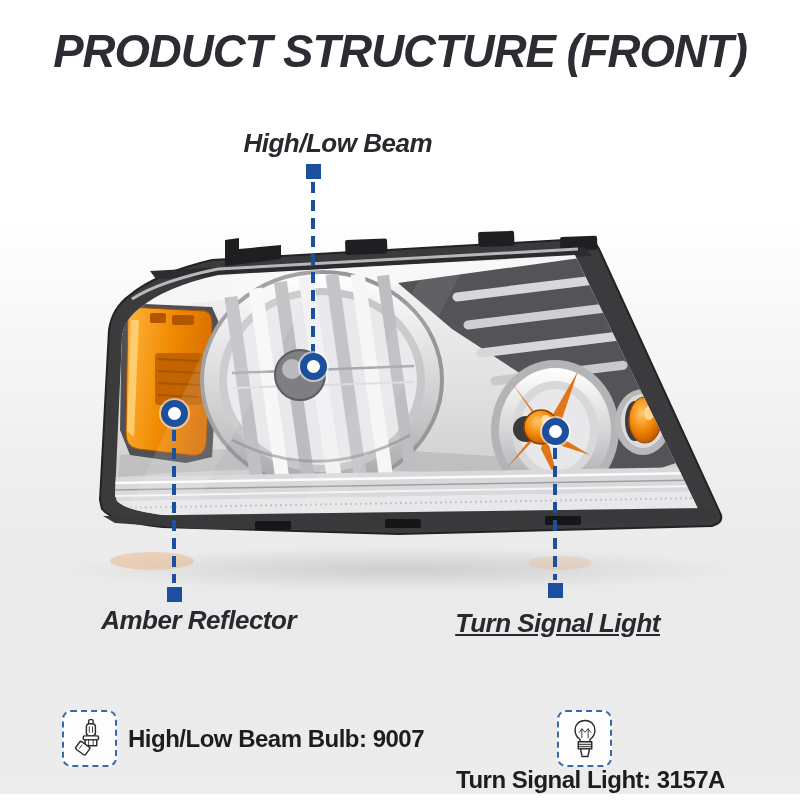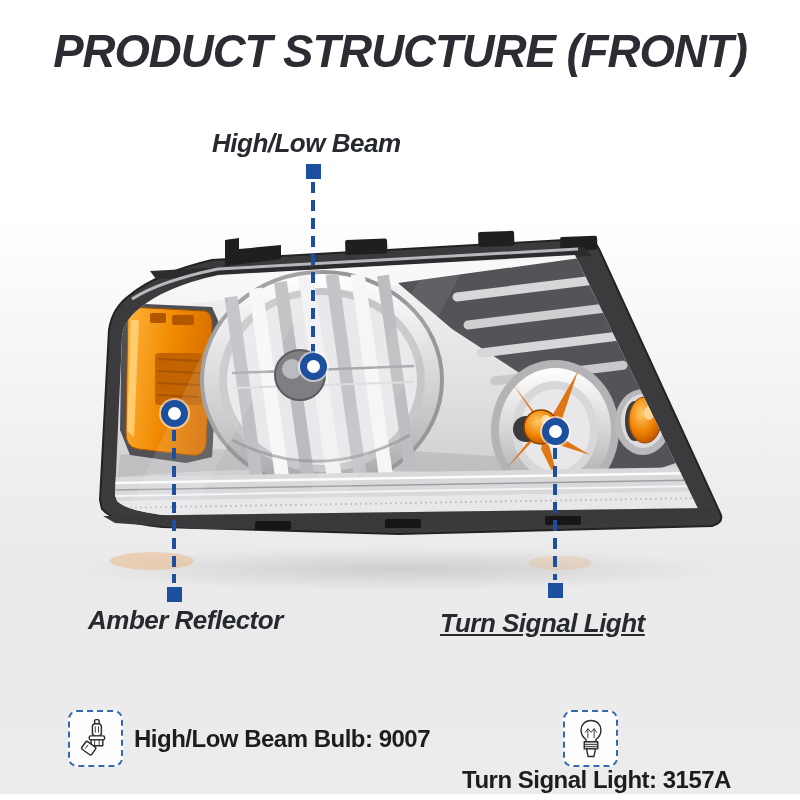--- a/index.html
+++ b/index.html
@@ -10,34 +10,34 @@
   }
   .title{
     position:absolute;left:0;right:0;top:24px;margin:0;text-align:center;
     font-size:46px;font-weight:bold;font-style:italic;color:#2b2d33;
     letter-spacing:-1px;transform:scaleX(0.99);
   }
   .photo-svg{position:absolute;left:0;top:225px;width:800px;height:375px;}
   
   .co-label{
     position:absolute;font-weight:bold;font-style:italic;color:#26292e;
-    font-size:26px;text-align:left;letter-spacing:-0.5px;white-space:nowrap;
+    font-size:26px;text-align:right;letter-spacing:-0.5px;white-space:nowrap;
   }
   .co-square{position:absolute;width:15px;height:15px;background:#1c4f9e;}
   .co-line{
     position:absolute;width:4px;
     background:repeating-linear-gradient(to bottom,#1c4f9e 0px,#1c4f9e 11px,rgba(0,0,0,0) 11px,rgba(0,0,0,0) 18px);
   }
   .co-ring{
     position:absolute;width:13px;height:13px;background:#ffffff;
     border:7px solid #1c4f9e;border-radius:50%;
     box-shadow:0 0 0 2px rgba(255,255,255,.55);
   }
   
-  .spec{position:absolute;display:flex;align-items:center;margin-left:6px;}
+  .spec{position:absolute;display:flex;align-items:center;}
   .spec-box{
     width:55px;height:57px;background:#fdfdfd;border:2px dashed #3568ae;border-radius:9px;
     display:flex;align-items:center;justify-content:center;box-sizing:border-box;flex:0 0 auto;
   }
   .spec-lines{margin-left:11px;color:#1d1d1f;font-weight:bold;font-size:24px;line-height:26px;letter-spacing:-0.5px;white-space:nowrap;}
   .spec-1{left:62px;top:710px;}
   .spec-2{left:445px;top:710px;flex-direction:column;}
 </style>
 </head>
 <body>
@@ -186,21 +186,21 @@
   </svg>
 
   <div class="co-label" style="left:212px;top:128px;width:220px;">High/Low Beam</div>
   <div class="co-square" style="left:306px;top:164px;"></div>
   <div class="co-line" style="left:311px;top:182px;height:172px;"></div>
   <div class="co-ring" style="left:300px;top:353px;"></div>
 
   <div class="co-ring" style="left:161px;top:400px;"></div>
   <div class="co-line" style="left:172px;top:430px;height:153px;"></div>
   <div class="co-square" style="left:167px;top:587px;"></div>
-  <div class="co-label" style="left:88px;top:605px;width:220px;">Amber Reflector</div>
+  <div class="co-label" style="left:76px;top:605px;width:220px;">Amber Reflector</div>
 
   <div class="co-ring" style="left:542px;top:418px;"></div>
   <div class="co-line" style="left:553px;top:448px;height:132px;"></div>
   <div class="co-square" style="left:548px;top:583px;"></div>
   <div class="co-label" style="left:440px;top:608px;width:220px;text-decoration:underline;">Turn Signal Light</div>
 
   <div class="spec spec-1">
     <div class="spec-box">
       <svg width="36" height="44" viewBox="0 0 40 46" aria-hidden="true">
         <g fill="#ffffff" stroke="#2c2c2e" stroke-width="1.6" stroke-linejoin="round">

